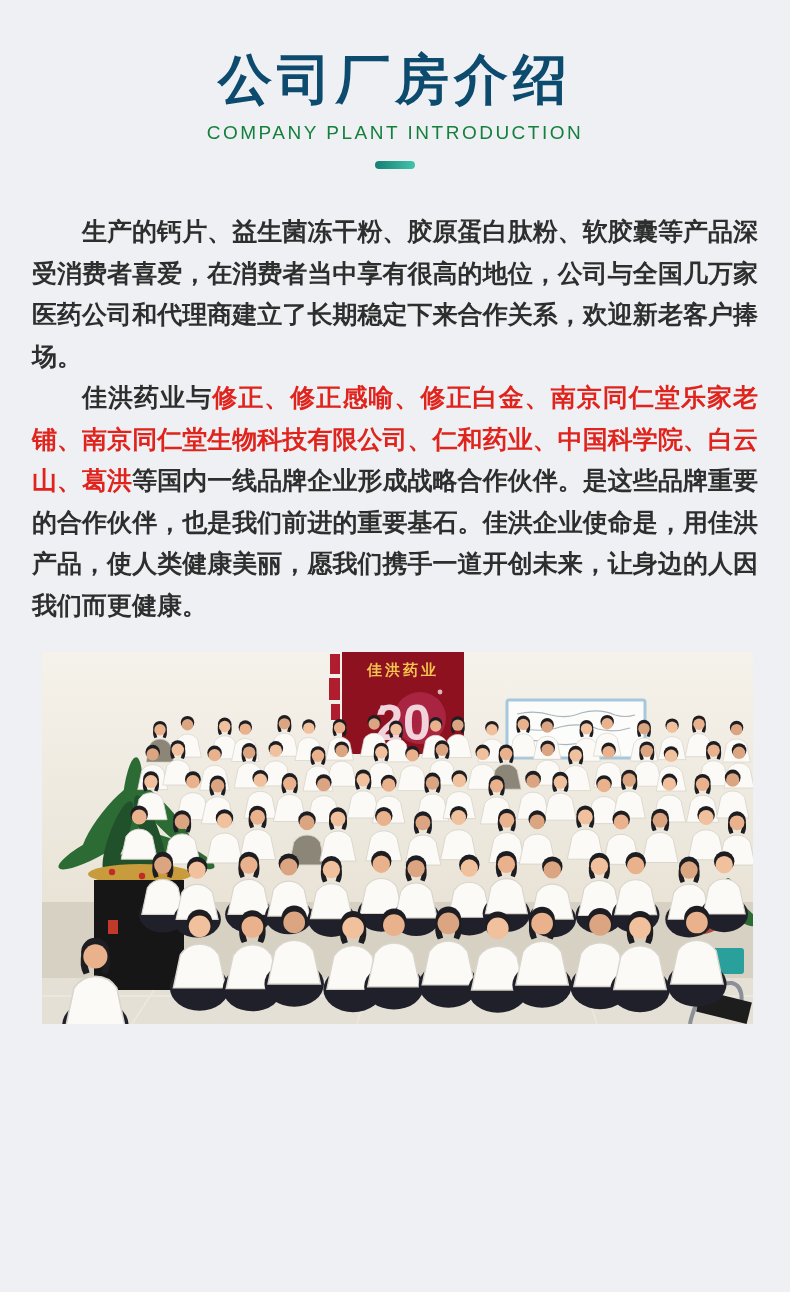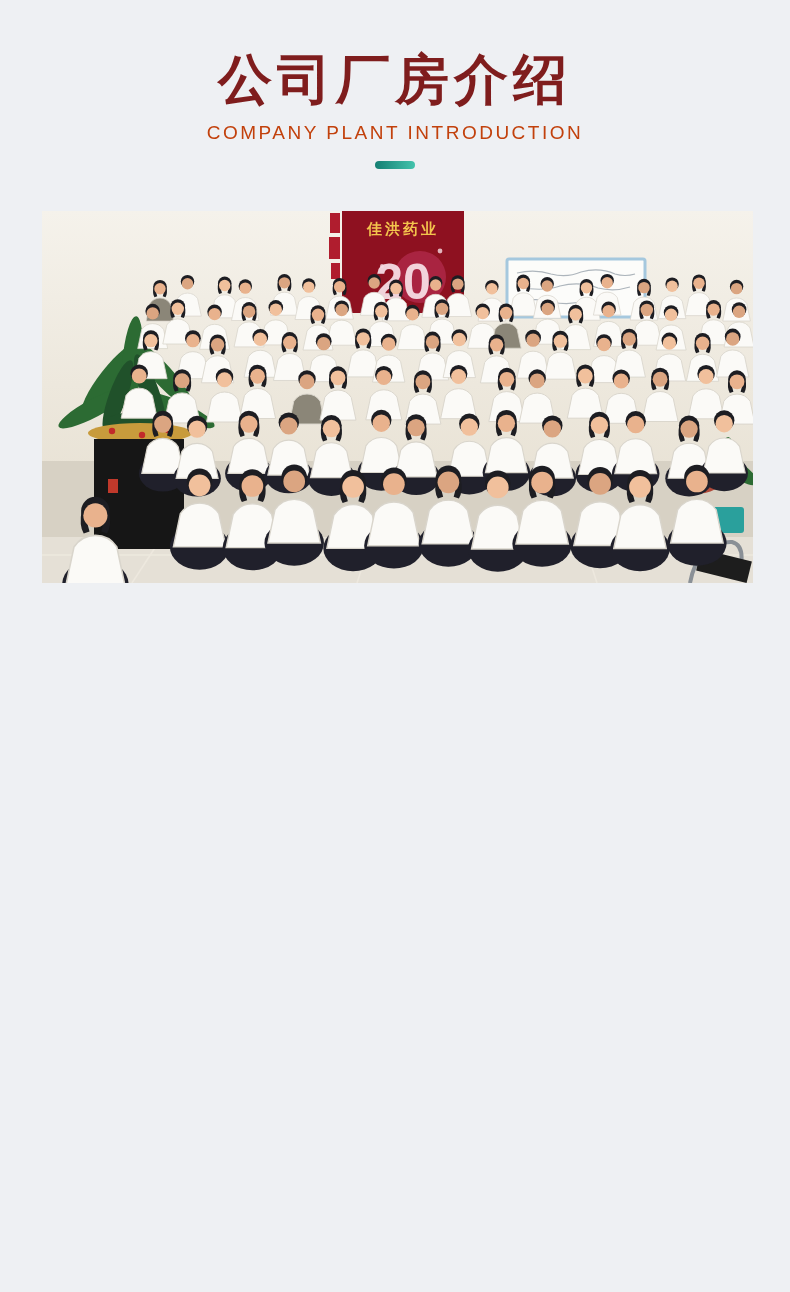--- a/index.html
+++ b/index.html
@@ -4,25 +4,25 @@
 <style>
   html,body{margin:0;padding:0;}
   body{
     width:790px;height:1292px;overflow:hidden;
     background:#eef0f3;
     font-family:"Liberation Sans","DejaVu Sans",sans-serif;
   }
   .header{text-align:center;}
   .title{
     margin:48px 0 0;line-height:1.15;
-    font-size:54px;font-weight:900;letter-spacing:5px;color:#7f1d1d;
+    font-size:54px;font-weight:900;letter-spacing:5px;color:#0c4a6e;
   }
   .subtitle{
     margin-top:12px;
-    font-size:19px;letter-spacing:2.5px;color:#c2410c;font-weight:500;
+    font-size:19px;letter-spacing:2.5px;color:#15803d;font-weight:500;
   }
   .divider{
     width:40px;height:8px;border-radius:4px;margin:17px auto 0;
     background:linear-gradient(90deg,#157f73,#43c3ac);
   }
   .article{
     margin:42px 32px 0;
     font-size:25px;line-height:41.5px;font-weight:600;
     color:#2e2e2e;text-align:justify;
   }
@@ -38,20 +38,22 @@
 
 <div>
 
   <header class="header">
     <h1 class="title">公司厂房介绍</h1>
     <div class="subtitle">COMPANY PLANT INTRODUCTION</div>
     <div class="divider"></div>
   </header>
 
   <section class="article">
+    <p class="para"><span>生产的钙片、益生菌冻干粉、胶原蛋白肽粉、软胶囊等产品深受消费者喜爱，在消费者当中享有很高的地位，公司与全国几万家医药公司和代理商建立了长期稳定下来合作关系，欢迎新老客户捧场。</span></p>
+    <p class="para"><span>佳洪药业与</span><span class="hl">修正、修正感喻、修正白金、南京同仁堂乐家老铺、南京同仁堂生物科技有限公司、仁和药业、中国科学院、白云山、葛洪</span><span>等国内一线品牌企业形成战略合作伙伴。是这些品牌重要的合作伙伴，也是我们前进的重要基石。佳洪企业使命是，用佳洪产品，使人类健康美丽，愿我们携手一道开创未来，让身边的人因我们而更健康。</span></p>
   </section>
 
   <figure class="photo">
     <svg viewBox="0 0 711 372" width="711" height="372" xmlns="http://www.w3.org/2000/svg">
       <defs>
         <linearGradient id="wallG" x1="0" y1="0" x2="0" y2="1">
           <stop offset="0" stop-color="#f5f2eb"></stop>
           <stop offset="1" stop-color="#e9e3d6"></stop>
         </linearGradient>
       </defs>

